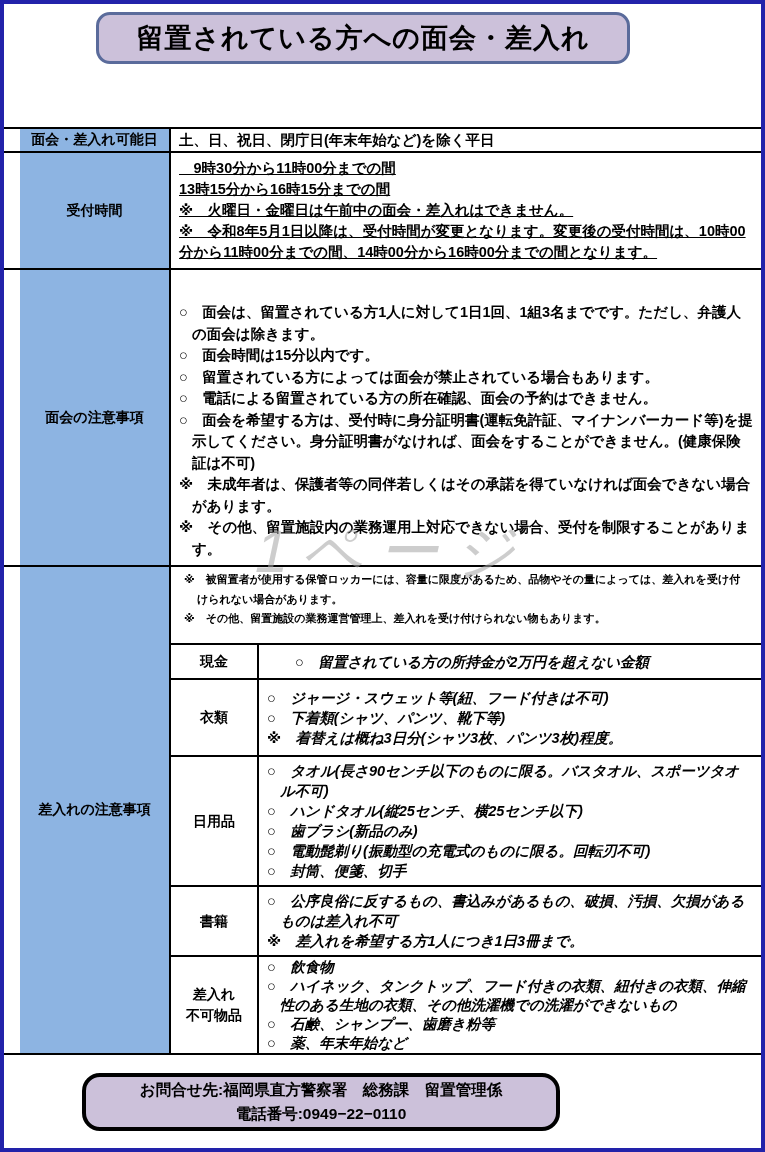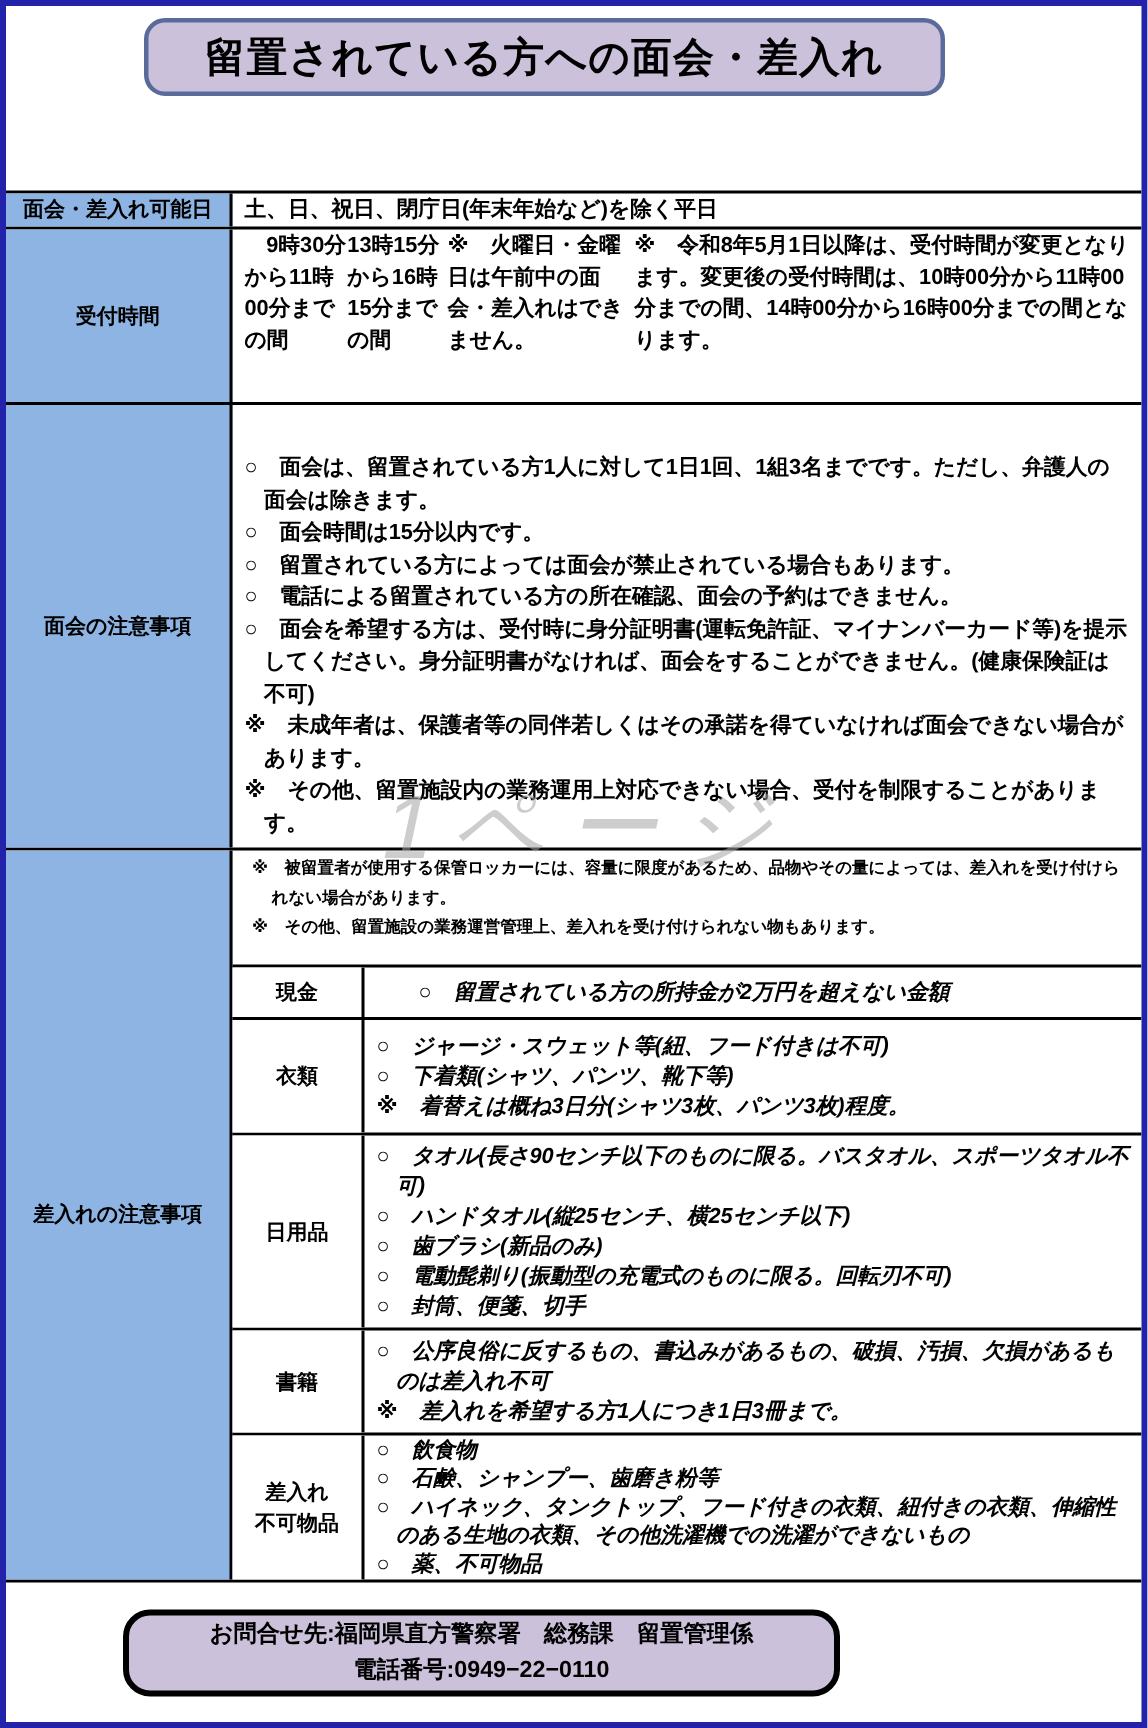--- a/index.html
+++ b/index.html
@@ -28,30 +28,30 @@
   .doc-table{
     position:absolute;left:0;top:123px;width:757px;
     border-top:2px solid #000;
     box-sizing:border-box;
   }
   .t-row{display:flex;border-bottom:2px solid #000;box-sizing:border-box;}
   .t-label{
     width:151px;min-width:151px;background:#8DB4E2;
     border-right:2px solid #000;
     display:flex;align-items:center;justify-content:center;
-    font-size:14px;text-align:center;box-sizing:border-box;
+    font-size:14px;text-align:center;box-sizing:border-box;margin-left:16px;
   }
   .t-content{
     flex:1;font-size:14.5px;line-height:21px;
     padding:1px 8px;box-sizing:border-box;min-width:0;
   }
   .row-days{height:24px;}
   .row-days .t-content{display:flex;align-items:center;}
   .row-hours{height:117px;}
-  .row-hours .t-content{display:flex;flex-direction:row;}
+  .row-hours .t-content{display:flex;flex-direction:column;justify-content:center;text-decoration:underline;}
   .row-visit{height:297px;}
   .row-visit .t-content{padding-top:32px;line-height:21.5px;}
   .row-delivery{height:488px;}
   .row-delivery .t-content{padding:0;display:flex;flex-direction:column;}
   .hang{padding-left:13px;text-indent:-13px;}
   .delivery-notes{
     height:76px;padding:3px 13px;font-size:11px;line-height:19.5px;
     box-sizing:border-box;
   }
   .sub-table{flex:1;}
@@ -172,23 +172,23 @@
             </div>
           </div>
 
           <div class="sub-row sub-prohibited">
             <div class="sub-label">
               <span>差入れ</span>
               <span>不可物品</span>
             </div>
             <div class="sub-content">
               <div class="hang">○　飲食物</div>
+              <div class="hang">○　ハイネック、タンクトップ、フード付きの衣類、紐付きの衣類、伸縮性のある生地の衣類、その他洗濯機での洗濯ができないもの</div>
               <div class="hang">○　石鹸、シャンプー、歯磨き粉等</div>
-              <div class="hang">○　ハイネック、タンクトップ、フード付きの衣類、紐付きの衣類、伸縮性のある生地の衣類、その他洗濯機での洗濯ができないもの</div>
-              <div class="hang">○　薬、不可物品</div>
+              <div class="hang">○　薬、年末年始など</div>
             </div>
           </div>
 
         </div>
       </div>
     </div>
 
   </div>
 
   <div class="watermark">1ページ</div>

